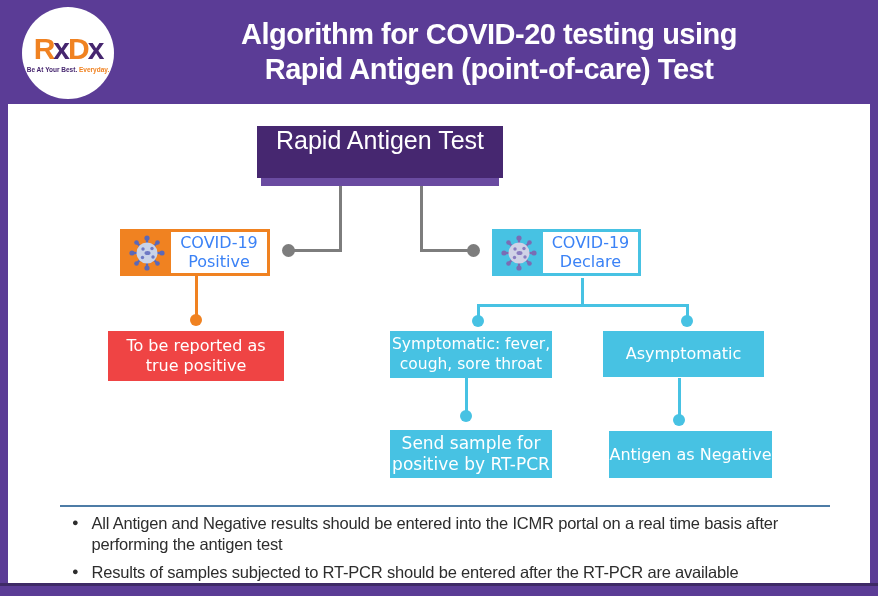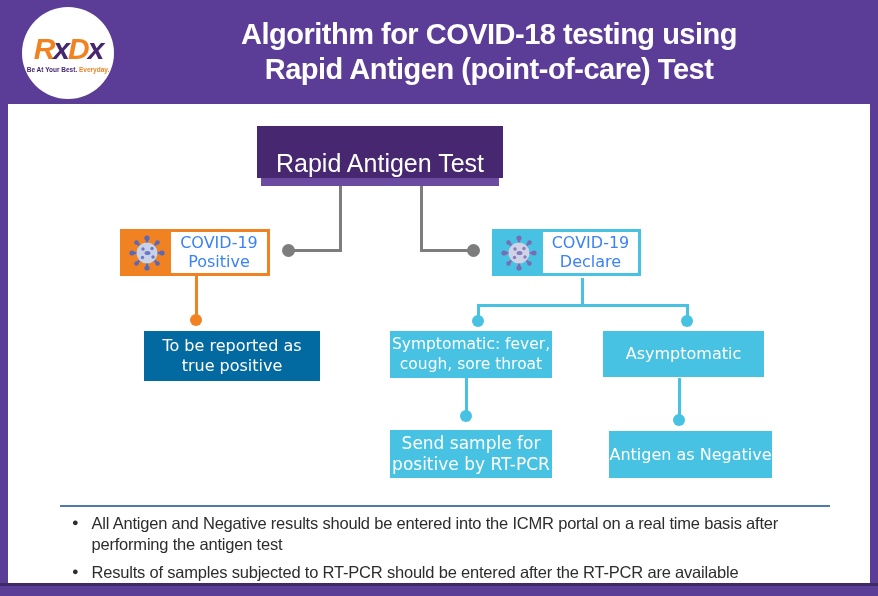--- a/index.html
+++ b/index.html
@@ -9,43 +9,43 @@
     box-sizing:border-box;
   }
   
   .side-border{position:absolute;top:0;bottom:0;width:8px;background:#5b3c96;}
   #border-left{left:0;} #border-right{right:0;}
   #bottom-bar{position:absolute;left:0;right:0;bottom:0;height:10px;background:#5b3c96;border-top:3px solid #3e2a66;}
   
   #header{position:absolute;left:0;top:0;width:878px;height:104px;background:#5b3c96;}
   #logo{position:absolute;left:22px;top:7px;width:92px;height:92px;background:#fff;border-radius:50%;
         display:flex;flex-direction:column;align-items:center;justify-content:center;}
-  #logo .logo-word{font-size:30px;font-weight:bold;font-style:italic;letter-spacing:-2px;line-height:1;}
+  #logo .logo-word{font-size:30px;font-weight:bold;letter-spacing:-2px;line-height:1;}
   #logo .lo{color:#f08221;} #logo .lp{color:#46266f;}
   #logo .tagline{font-size:6.5px;font-weight:bold;margin-top:2px;white-space:nowrap;}
   #logo .tg1{color:#46266f;} #logo .tg2{color:#f08221;}
   #title{position:absolute;left:120px;right:20px;top:0;height:104px;display:flex;flex-direction:column;
          align-items:center;justify-content:center;color:#fff;font-weight:bold;
          font-size:29px;line-height:1.22;letter-spacing:-0.5px;text-align:center;}
   
   .abs{position:absolute;box-sizing:border-box;}
   #root-box{left:257px;top:126px;width:246px;height:52px;background:#462770;
-            display:flex;align-items:flex-end;justify-content:center;color:#fff;font-size:25px;}
+            display:flex;align-items:flex-start;justify-content:center;color:#fff;font-size:25px;}
   #root-box-strip{left:261px;top:178px;width:238px;height:8px;background:#6a4ba1;}
   .result-box{background:#fff;display:flex;align-items:stretch;}
   #positive-box{left:120px;top:229px;width:150px;height:47px;border:3px solid #f08221;}
   #negative-box{left:492px;top:229px;width:149px;height:47px;border:3px solid #47c2e3;}
   .icon-cell{width:48px;flex:0 0 48px;display:flex;align-items:center;justify-content:center;}
   .icon-cell.orange{background:#f08221;}
   .icon-cell.cyan{background:#47c2e3;}
   .result-label{flex:1;display:flex;flex-direction:column;align-items:center;justify-content:center;
                 color:#3b82f6;font-size:16px;line-height:1.15;font-family:"DejaVu Sans",sans-serif;}
   .leaf-box{display:flex;flex-direction:column;align-items:center;justify-content:center;
             color:#fff;font-size:16px;line-height:1.25;text-align:center;font-family:"DejaVu Sans",sans-serif;}
-  .leaf-box.orange{background:#0369a1;margin-left:36px;}
+  .leaf-box.orange{background:#ef4444;}
   .leaf-box.cyan{background:#47c2e3;}
   #reported-box{left:108px;top:331px;width:176px;height:50px;}
   #symptomatic-box{left:390px;top:331px;width:162px;height:47px;font-size:15.5px;}
   #asymptomatic-box{left:603px;top:331px;width:161px;height:46px;}
   #send-box{left:390px;top:430px;width:162px;height:48px;font-size:17px;}
   #declare-box{left:609px;top:431px;width:163px;height:47px;}
   
   .line{position:absolute;}
   .gray{background:#7d7d7d;} .cyanl{background:#47c2e3;} .orangel{background:#f08221;}
   .dot{position:absolute;border-radius:50%;}
@@ -63,21 +63,21 @@
 <body>
 
 <div id="stage">
 
   <div id="header">
     <div id="logo">
       <div class="logo-word"><span class="lo">R</span><span class="lp">x</span><span class="lo">D</span><span class="lp">x</span></div>
       <div class="tagline"><span class="tg1">Be At Your Best.</span> <span class="tg2">Everyday.</span></div>
     </div>
     <div id="title">
-      <span>Algorithm for COVID-18 testing using</span>
+      <span>Algorithm for COVID-20 testing using</span>
       <span>Rapid Antigen (point-of-care) Test</span>
     </div>
   </div>
 
   <div class="side-border" id="border-left"></div>
   <div class="side-border" id="border-right"></div>
   <div id="bottom-bar"></div>
 
   <div class="abs" id="root-box">
     <span>Rapid Antigen Test</span>

